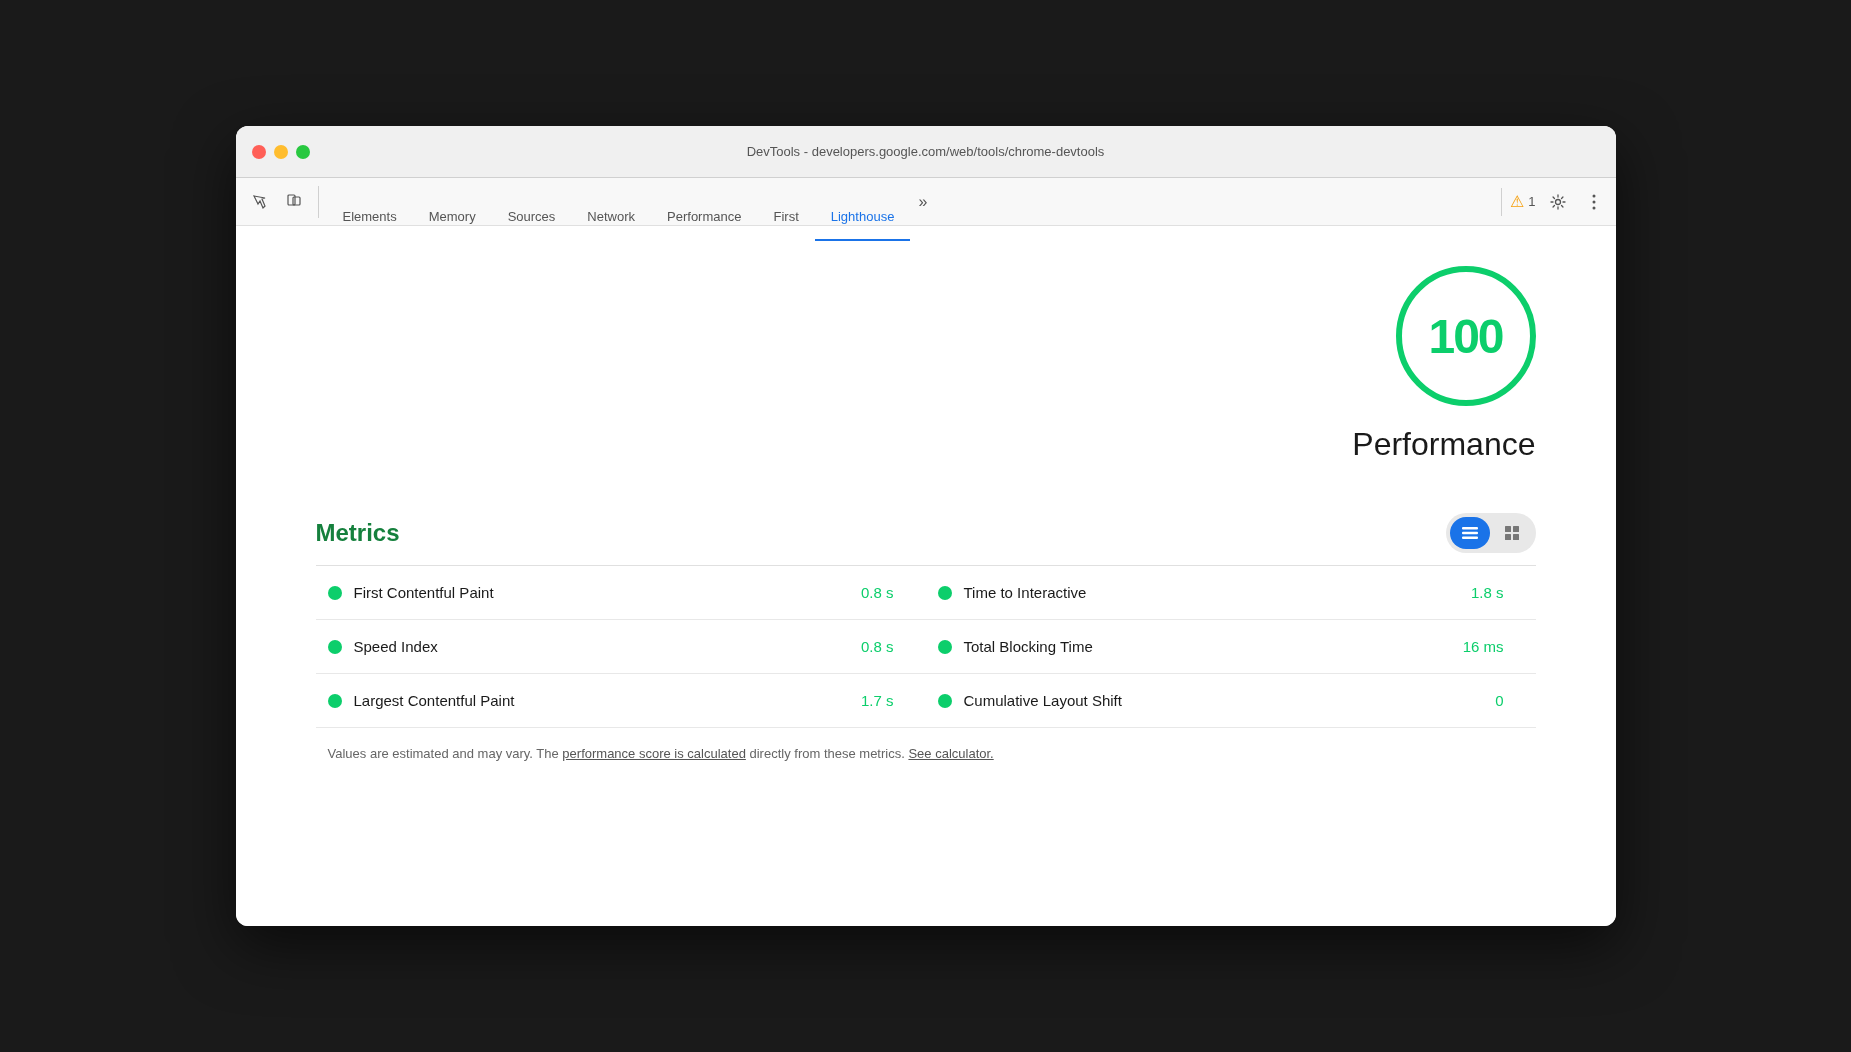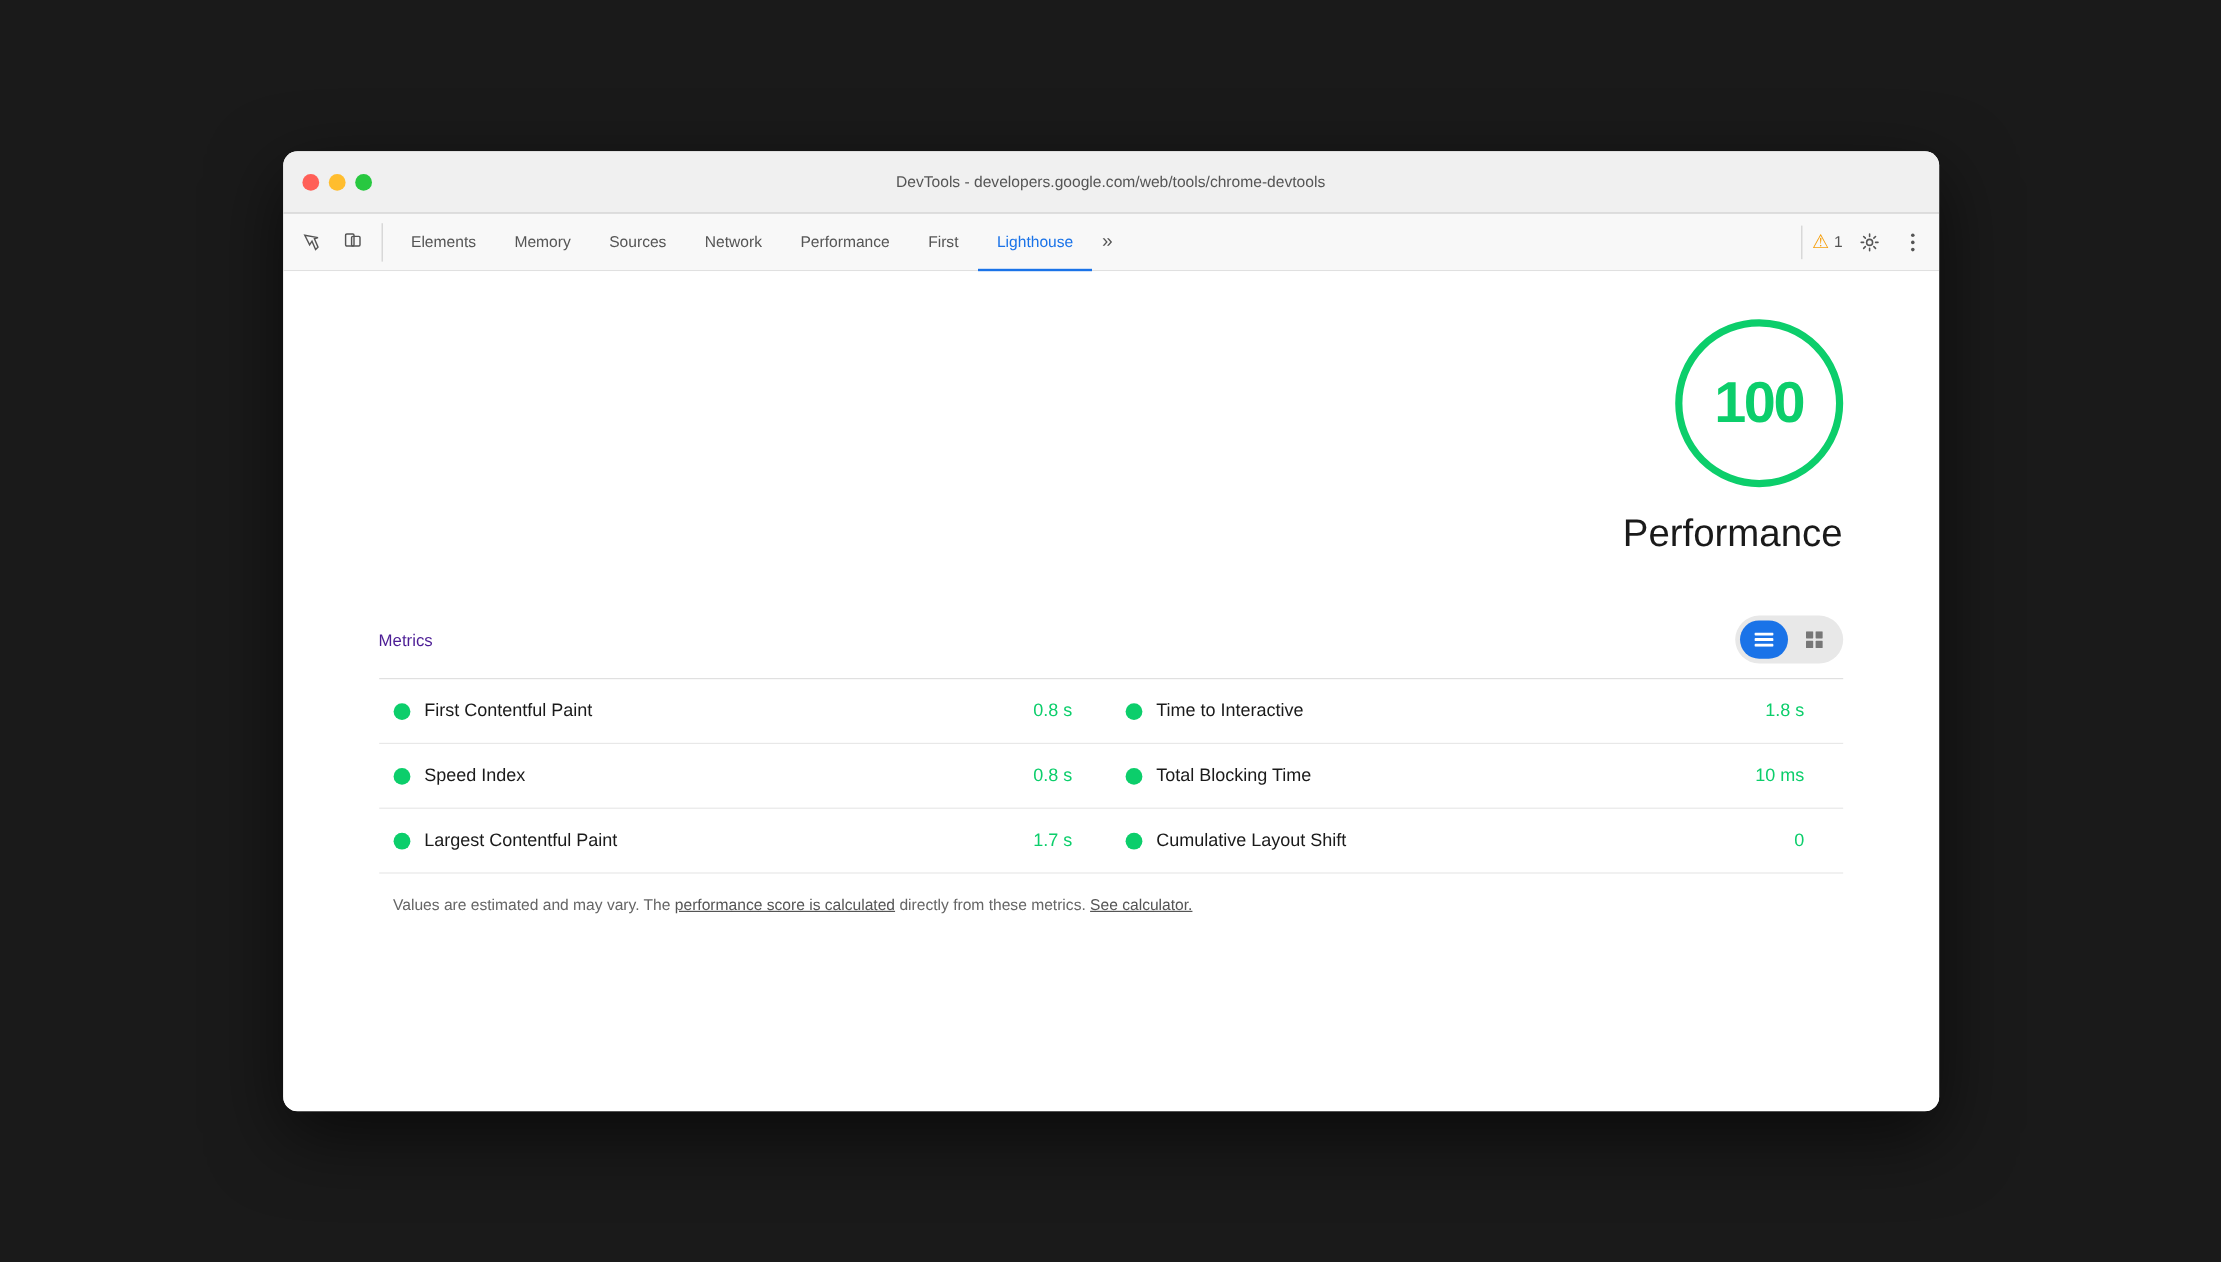--- a/index.html
+++ b/index.html
@@ -83,21 +83,21 @@
       padding: 0 16px;
       height: 100%;
       display: flex;
       align-items: center;
       font-size: 13px;
       color: #555;
       cursor: pointer;
       border-bottom: 2px solid transparent;
       white-space: nowrap;
       position: relative;
-      top: 1px;
+      top: 16px;
     }
     .tab.active {
       color: #1a73e8;
       border-bottom: 2px solid #1a73e8;
       font-weight: 500;
     }
     .tab-more {
       padding: 0 8px;
       font-size: 16px;
       color: #555;
@@ -172,23 +172,23 @@
     .metrics-section {
       width: 100%;
     }
     .metrics-header {
       display: flex;
       align-items: center;
       justify-content: space-between;
       margin-bottom: 12px;
     }
     .metrics-title {
-      font-size: 14px;
-      font-weight: 400;
-      color: #4c1d95;
+      font-size: 24px;
+      font-weight: 700;
+      color: #15803d;
     }
     .view-toggle {
       display: flex;
       background: #e8e8e8;
       border-radius: 20px;
       padding: 4px;
       gap: 2px;
     }
     .view-btn {
       width: 40px;
@@ -385,21 +385,21 @@
 
         <div class="metric-row">
           <div class="metric-cell">
             <div class="metric-dot"></div>
             <span class="metric-name">Speed Index</span>
             <span class="metric-value">0.8 s</span>
           </div>
           <div class="metric-cell">
             <div class="metric-dot"></div>
             <span class="metric-name">Total Blocking Time</span>
-            <span class="metric-value">10 ms</span>
+            <span class="metric-value">16 ms</span>
           </div>
         </div>
 
         <div class="metric-row">
           <div class="metric-cell">
             <div class="metric-dot"></div>
             <span class="metric-name">Largest Contentful Paint</span>
             <span class="metric-value">1.7 s</span>
           </div>
           <div class="metric-cell">

